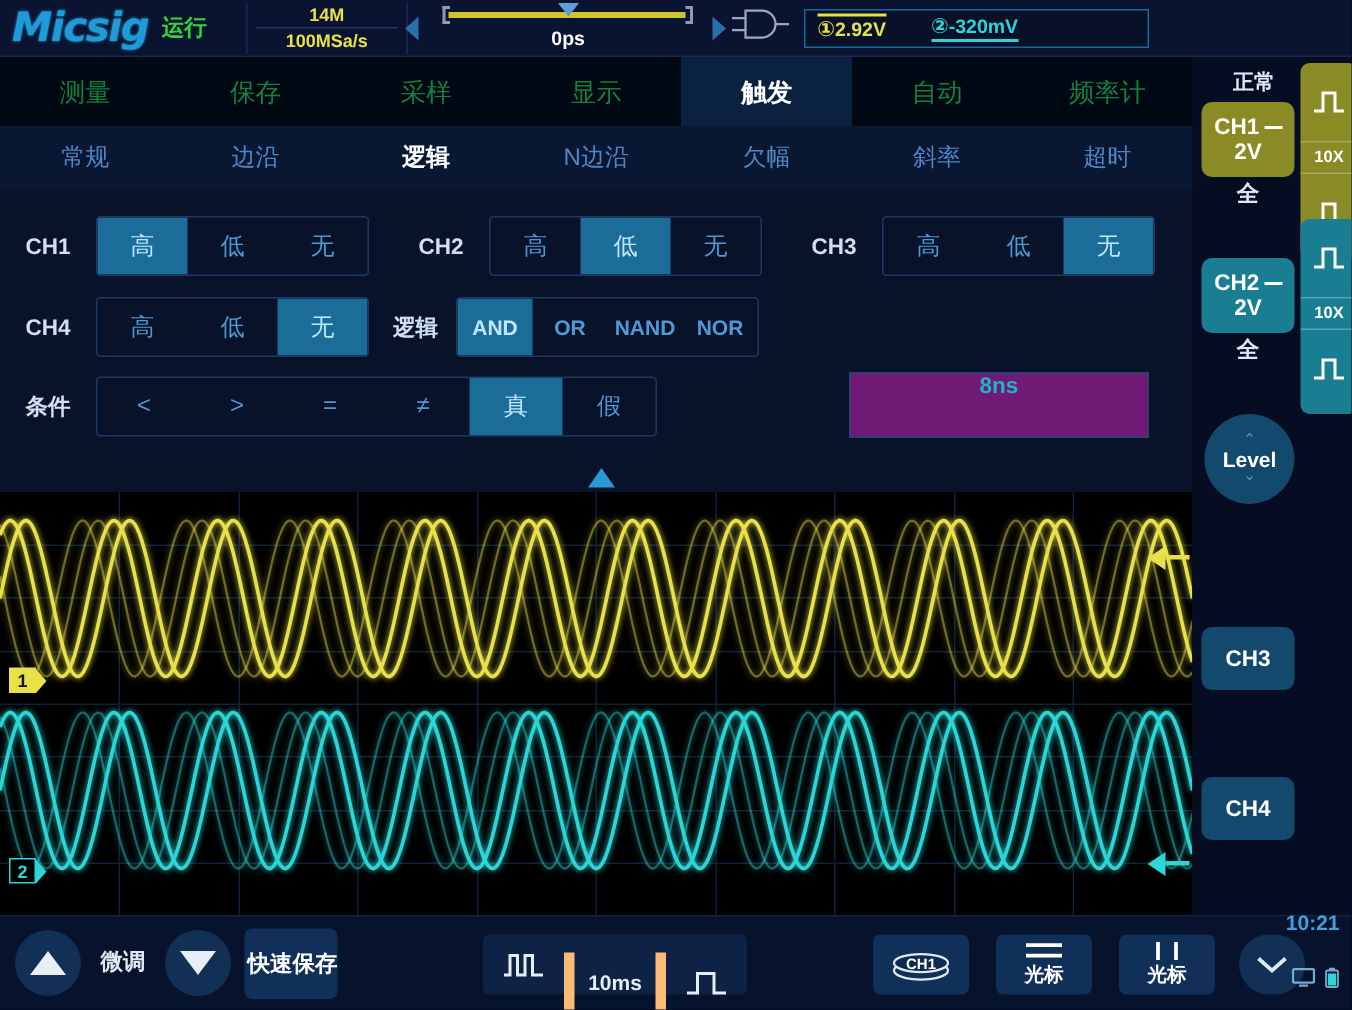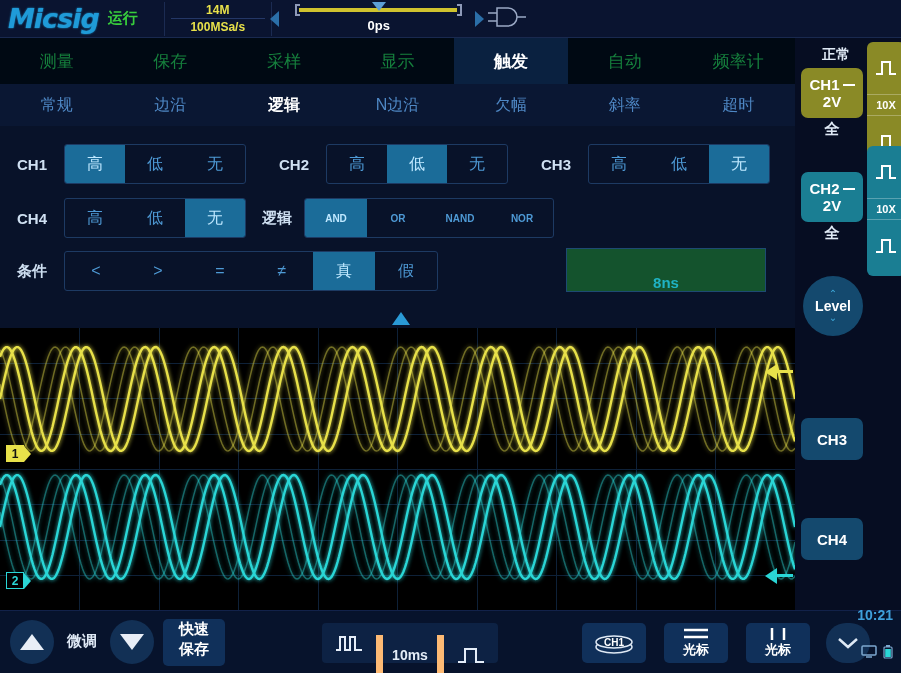--- a/index.html
+++ b/index.html
@@ -112,29 +112,29 @@
   .seg {
     display:flex; height:40px; border:1px solid #1d3a63; border-radius:3px;
     overflow:hidden; background:#081229;
   }
   .segbtn {
     display:flex; align-items:center; justify-content:center;
     font-size:16px; color:#4e9ad6; padding:0 6px;
   }
   .segbtn.sel { background:#1b6c99; color:#bfe8ff; }
   .seg-w60 .segbtn { width:60px; }
-  .seg-logic .segbtn { width:62px; font-size:10px; font-weight:bold; }
+  .seg-logic .segbtn { width:50px; font-size:14px; font-weight:bold; }
   .seg-cond .segbtn { width:62px; }
   .inlinelabel {
     font-size:15px; color:#cfe0f2; font-weight:bold; margin:0 12px 0 16px;
   }
   .valuebox {
     position:absolute; left:566px; top:122px; width:200px; height:44px;
-    background:#14532d; border:1px solid #1d4a72;
-    display:flex; align-items:flex-end; justify-content:center;
+    background:#701a75; border:1px solid #1d4a72;
+    display:flex; align-items:flex-start; justify-content:center;
   }
   .valuebox span { font-size:15px; color:#1fb3c4; font-weight:bold; }
 
   
   .wavearea {
     position:absolute; left:0; top:328px; width:795px; height:282px;
     background:#000000; overflow:hidden;
   }
   .gridline-v, .gridline-h { position:absolute; background:#0e2138; }
   .gridline-v { width:1px; height:282px; top:0; }
@@ -222,21 +222,21 @@
   .tri-dn { width:0;height:0;border-left:12px solid transparent;border-right:12px solid transparent;border-top:16px solid #e8eef7;}
   .btn-up { left:10px; top:9px; }
   .btn-dn { left:110px; top:9px; }
   .finetune {
     position:absolute; left:58px; top:21px; width:48px; text-align:center;
     font-size:15px; font-weight:bold; color:#dfe9f5;
   }
   .savebtn {
     position:absolute; left:163px; top:8px; width:62px; height:47px;
     background:#10305a; border-radius:5px;
-    display:flex; flex-direction:column; align-items:center; justify-content:flex-start;
+    display:flex; flex-direction:row; align-items:center; justify-content:flex-end;
     font-size:15px; font-weight:bold; color:#ffffff; line-height:20px;
   }
   .tbgroup {
     position:absolute; left:322px; top:12px; width:176px; height:40px;
     background:#0d2244; border-radius:4px; display:flex; align-items:center;
   }
   .tbgroup .cell {
     flex:1; display:flex; align-items:center; justify-content:center;
     height:100%; color:#e4edf8; font-size:14px; font-weight:bold;
   }
@@ -286,20 +286,28 @@
 
     <div class="trigicon">
       <svg width="40" height="22" viewBox="0 0 40 22">
         <line x1="0" y1="7" x2="9" y2="7" stroke="#9aa8c4" stroke-width="1.5"></line>
         <line x1="0" y1="15" x2="9" y2="15" stroke="#9aa8c4" stroke-width="1.5"></line>
         <path d="M9 2 L20 2 A9 9 0 0 1 20 20 L9 20 Z" fill="none" stroke="#9aa8c4" stroke-width="1.5"></path>
         <line x1="29" y1="11" x2="38" y2="11" stroke="#9aa8c4" stroke-width="1.5"></line>
       </svg>
     </div>
 
+    <div class="levelbox">
+      <span class="lvl1">
+        <span>①</span><span class="lvlnum">2.92V</span>
+      </span>
+      <span class="lvl2">
+        <span>②</span><span class="lvlnum">-320mV</span>
+      </span>
+    </div>
   </div>
 
   <div class="tabs">
     <div class="tab">测量</div>
     <div class="tab">保存</div>
     <div class="tab">采样</div>
     <div class="tab">显示</div>
     <div class="tab active">触发</div>
     <div class="tab">自动</div>
     <div class="tab">频率计</div>

